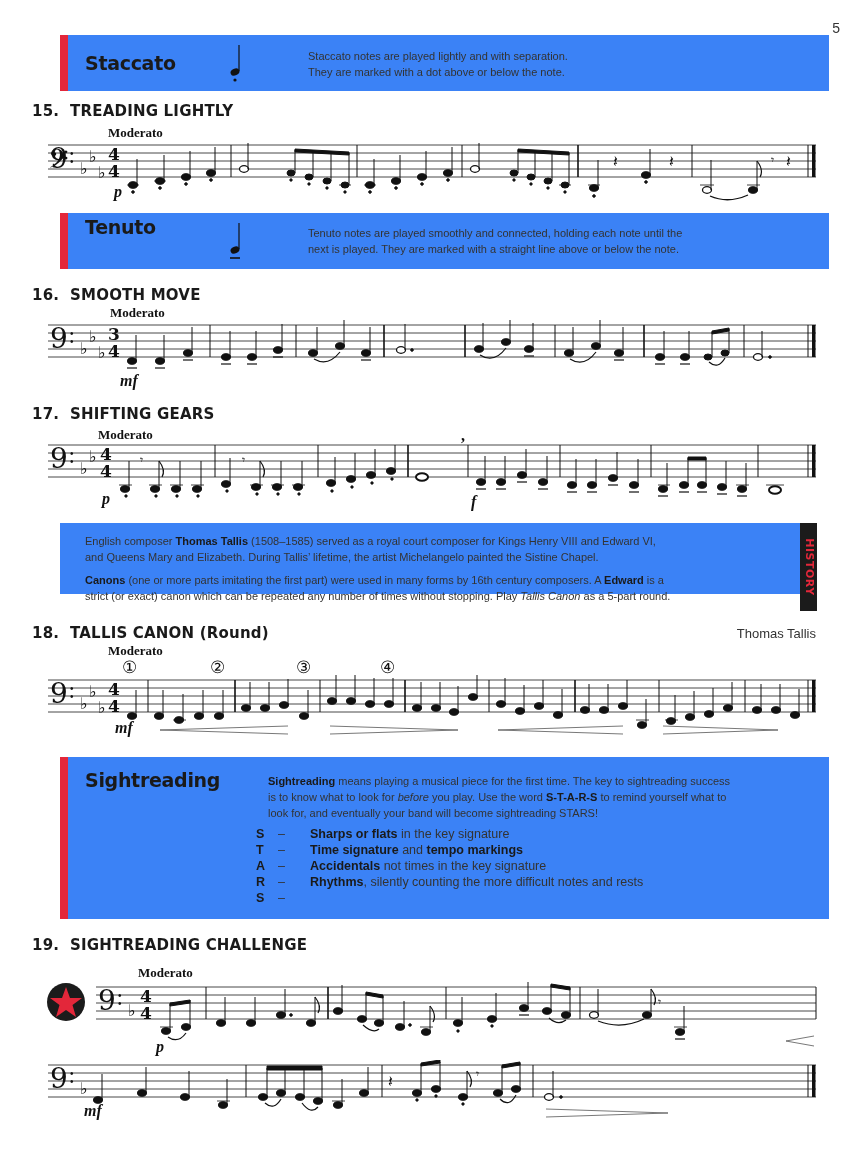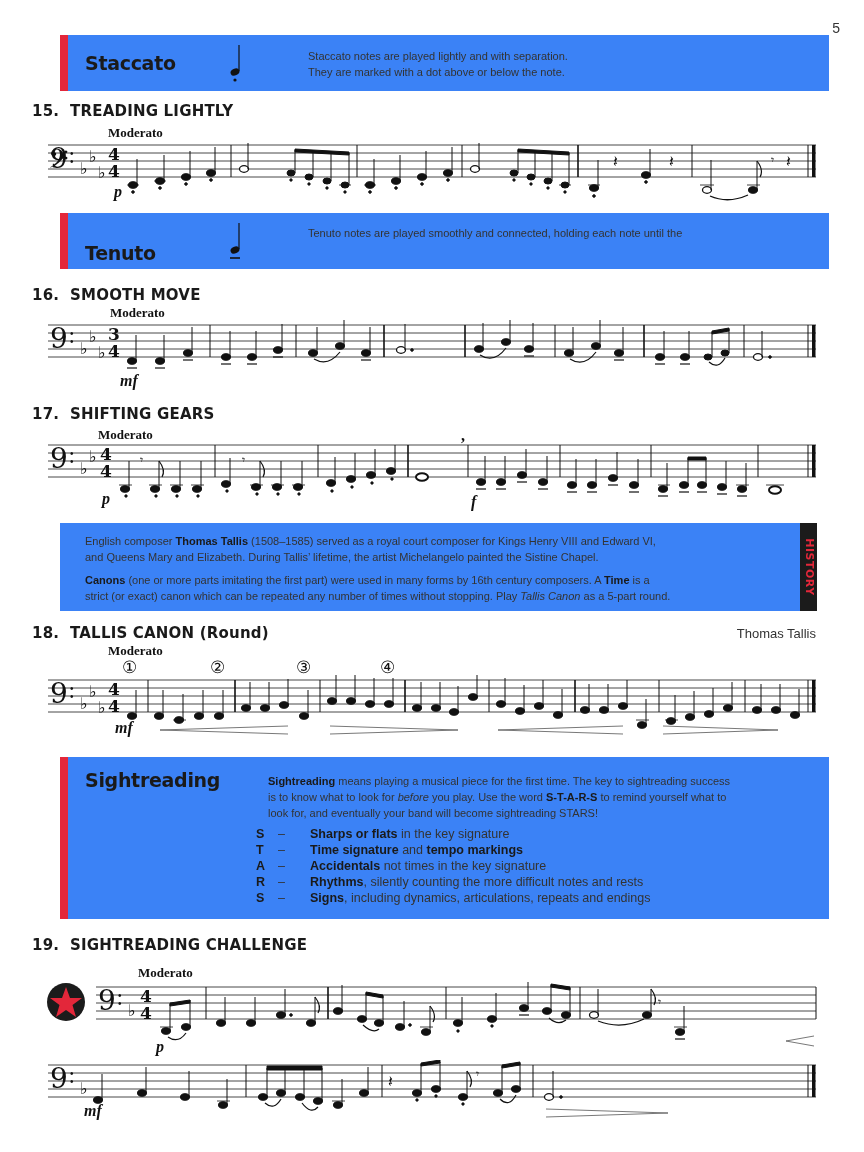--- a/index.html
+++ b/index.html
@@ -166,28 +166,29 @@
     <line x1="699" y1="45" x2="712" y2="45" stroke-width="0.8"></line>
     <text x="723" y="24" font-size="12" font-family="DejaVu Sans" stroke="none">𝄾</text>
     <text x="738" y="27" font-size="16" font-family="DejaVu Sans" stroke="none">𝄽</text>
   </g>
   <line x1="760" y1="5" x2="760" y2="37" stroke="#111" stroke-width="1"></line>
   <rect x="764" y="5" width="3.5" height="32" fill="#111"></rect>
 </svg>
 <div class="dynamic" style="left:114px;top:183px;">p</div>
 
 <div class="info-box" style="top:213px;height:56px;">
-  <div class="box-title" style="top:29px;text-align:center;">Tenuto</div>
+  <div class="box-title" style="top:3px;text-align:center;">Tenuto</div>
   <svg class="note-icon" style="left:157px;top:8px;" viewBox="0 0 20 40">
     <line x1="14" y1="2" x2="14" y2="28" stroke="#111" stroke-width="1.2"></line>
     <ellipse cx="10" cy="29" rx="4.6" ry="3.4" transform="rotate(-25 10 29)" fill="#111"></ellipse>
     <line x1="5" y1="37" x2="15" y2="37" stroke="#111" stroke-width="1.6"></line>
   </svg>
   <div class="box-text" style="left:240px;top:12px;">
     <div>Tenuto notes are played smoothly and connected, holding each note until the</div>
+    <div>next is played.  They are marked with a straight line above or below the note.</div>
   </div>
 </div>
 
 <div class="exercise-title" style="top:286px;">
   <span>16.</span>&nbsp; <span>SMOOTH MOVE</span>
 </div>
 <div class="tempo" style="left:110px;top:305px;">Moderato</div>
 <svg class="staff-svg" style="top:320px;" width="770" height="50" viewBox="0 0 770 50">
   <g stroke="#333" stroke-width="0.9">
     <line x1="0" y1="5" x2="768" y2="5"></line>
@@ -422,27 +423,27 @@
   </g>
   <line x1="710" y1="5" x2="710" y2="37" stroke="#111" stroke-width="1"></line>
   <line x1="718" y1="45" x2="736" y2="45" stroke="#111" stroke-width="0.8"></line>
   <ellipse cx="727" cy="50" rx="6" ry="3.8" fill="#fff" stroke="#111" stroke-width="2"></ellipse>
   <line x1="760" y1="5" x2="760" y2="37" stroke="#111" stroke-width="1"></line>
   <rect x="764" y="5" width="3.5" height="32" fill="#111"></rect>
 </svg>
 <div class="dynamic" style="left:102px;top:490px;">p</div>
 <div class="dynamic" style="left:471px;top:493px;">f</div>
 
-<div class="info-box" style="top:523px;height:88px;border-left:none;left:48px;width:752px;">
+<div class="info-box" style="top:523px;height:71px;border-left:none;left:48px;width:752px;">
   <div class="box-text" style="left:25px;top:10px;">
     <div><span>English composer </span><b>Thomas Tallis</b><span> (1508–1585) served as a royal court composer for Kings Henry VIII and Edward VI,</span></div>
     <div>and Queens Mary and Elizabeth.  During Tallis’ lifetime, the artist Michelangelo painted the Sistine Chapel.</div>
   </div>
   <div class="box-text" style="left:25px;top:49px;">
-    <div><b>Canons</b><span> (one or more parts imitating the first part) were used in many forms by 16th century composers.  A </span><b>Time</b><span> is a</span></div>
+    <div><b>Canons</b><span> (one or more parts imitating the first part) were used in many forms by 16th century composers.  A </span><b>Edward</b><span> is a</span></div>
     <div><span>strict (or exact) canon which can be repeated any number of times without stopping.  Play </span><i>Tallis Canon</i><span> as a 5-part round.</span></div>
   </div>
 </div>
 <div class="history-tab">
     <span>HISTORY</span>
   </div>
 
 <div class="exercise-title" style="top:624px;">
   <span>18.</span>&nbsp; <span>TALLIS CANON (Round)</span>
 </div>
@@ -597,21 +598,20 @@
       <span><b>Accidentals</b><span> not times in the key signature</span></span>
     </div>
   <div class="stars-row">
       <span class="letter">R</span>
       <span class="dash">–</span>
       <span><b>Rhythms</b><span>, silently counting the more difficult notes and rests</span></span>
     </div>
   <div class="stars-row">
       <span class="letter">S</span>
       <span class="dash">–</span>
-      <span><b>Signs</b><span>, including dynamics, articulations, repeats and endings</span></span>
     </div>
 </div>
 
 <div class="exercise-title" style="top:936px;">
   <span>19.</span>&nbsp; <span>SIGHTREADING CHALLENGE</span>
 </div>
 <div class="tempo" style="left:138px;top:965px;">Moderato</div>
 <div class="star-badge">
   <svg width="38" height="38" viewBox="0 0 38 38">
     <polygon points="19,4 23,15 35,15 25.5,22 29,34 19,27 9,34 12.5,22 3,15 15,15" fill="#e3273a"></polygon>

